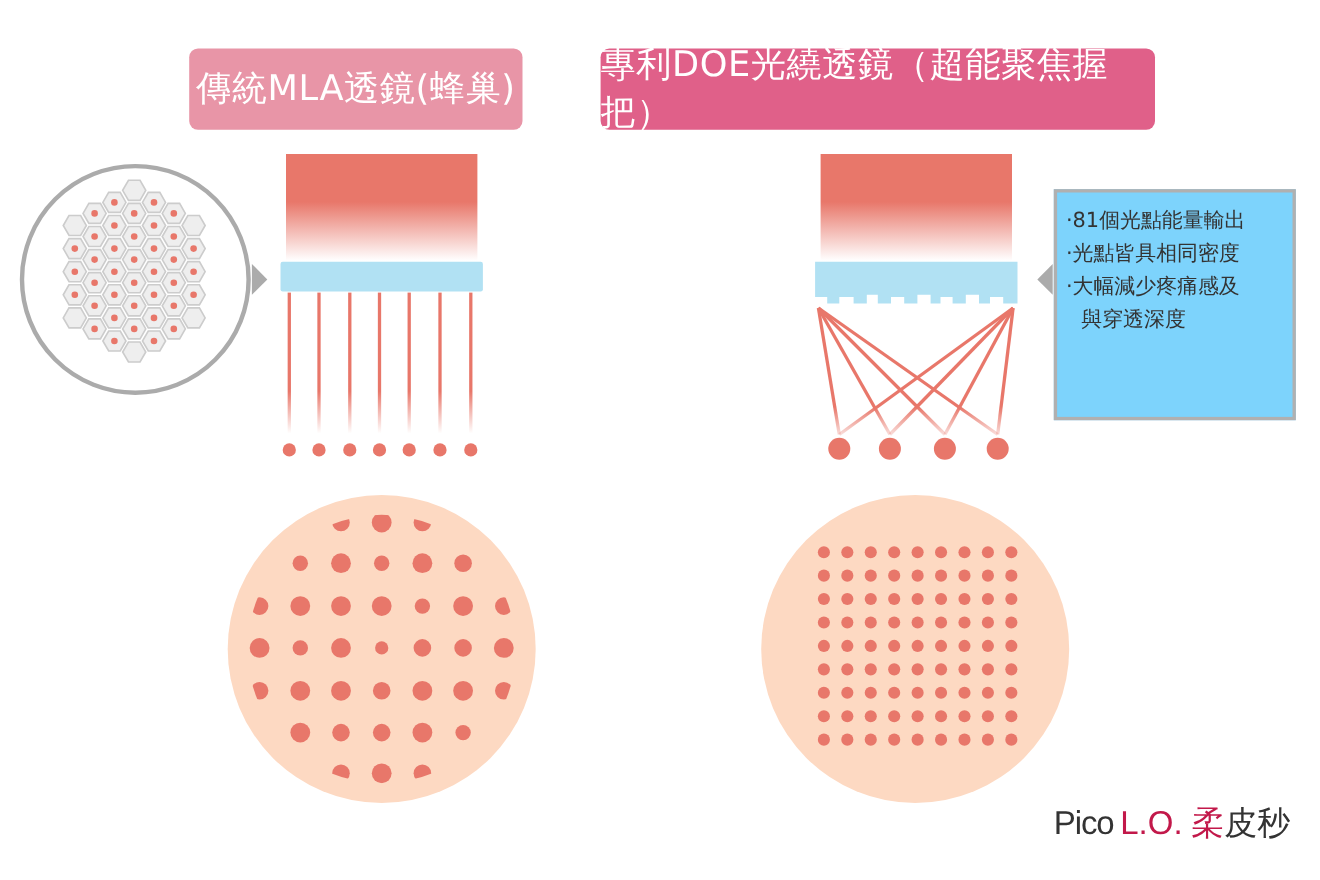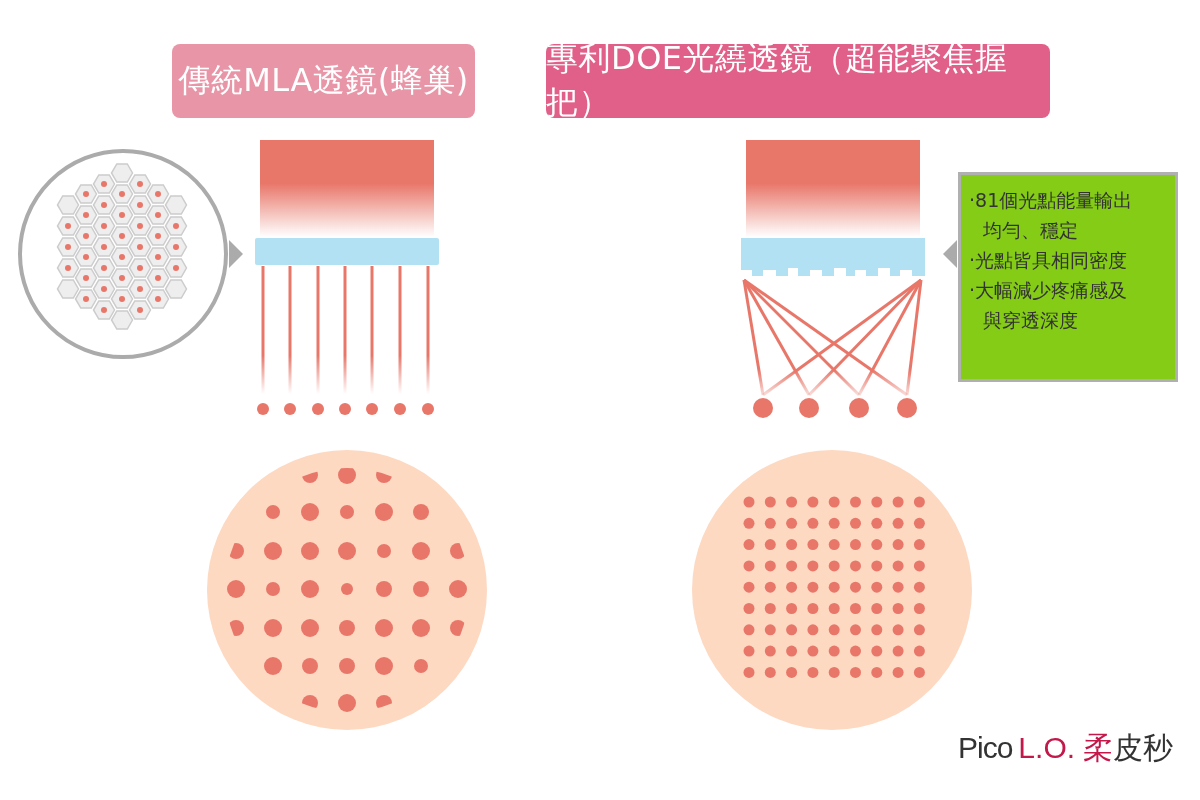--- a/index.html
+++ b/index.html
@@ -4,21 +4,21 @@
 <style>
   html, body { margin:0; padding:0; }
   body { width:1200px; height:800px; background:#ffffff; position:relative; overflow:hidden;
          font-family: "DejaVu Sans", "Liberation Sans", sans-serif; }
   .title-box { position:absolute; top:44px; height:74px; border-radius:8px; color:#fff;
                font-size:32px; display:flex; align-items:center; justify-content:center; letter-spacing:0.5px; }
   #title-left { left:172px; width:303px; background:#e895a7; }
   #title-right { left:546px; width:504px; background:#e06089; }
   svg { position:absolute; left:0; top:0; }
   .callout { position:absolute; left:958px; top:172px; width:220px; height:210px; border:3px solid #b0b0b0;
-             background:#84cc16; box-sizing:border-box; padding:10px 8px; font-size:19px; color:#333; line-height:30px; }
+             background:#7dd3fc; box-sizing:border-box; padding:10px 8px; font-size:19px; color:#333; line-height:30px; }
   .callout-item .l2 { padding-left:14px; display:block; }
   .logo { position:absolute; left:958px; top:728px; font-size:30px; font-family:"Liberation Sans", sans-serif; }
   .logo .pico { color:#333; letter-spacing:-1px; }
   .logo .lo { color:#c2184a; margin-left:6px; }
   .logo .zh1 { color:#c2184a; margin-left:8px; }
   .logo .zh2 { color:#333; }
 </style>
 </head>
 <body>
 
@@ -301,21 +301,20 @@
       <circle cx="855.5" cy="672.4" r="5.5"></circle>
       <circle cx="876.8" cy="672.4" r="5.5"></circle>
       <circle cx="898.1" cy="672.4" r="5.5"></circle>
       <circle cx="919.4" cy="672.4" r="5.5"></circle>
     </g>
 </svg>
 
 <div class="callout">
   <div class="callout-item">
     <span>·81個光點能量輸出</span>
-    <span class="l2">均勻、穩定</span>
   </div>
   <div class="callout-item">
     <span>·光點皆具相同密度</span>
   </div>
   <div class="callout-item">
     <span>·大幅減少疼痛感及</span>
     <span class="l2">與穿透深度</span>
   </div>
 </div>
 

